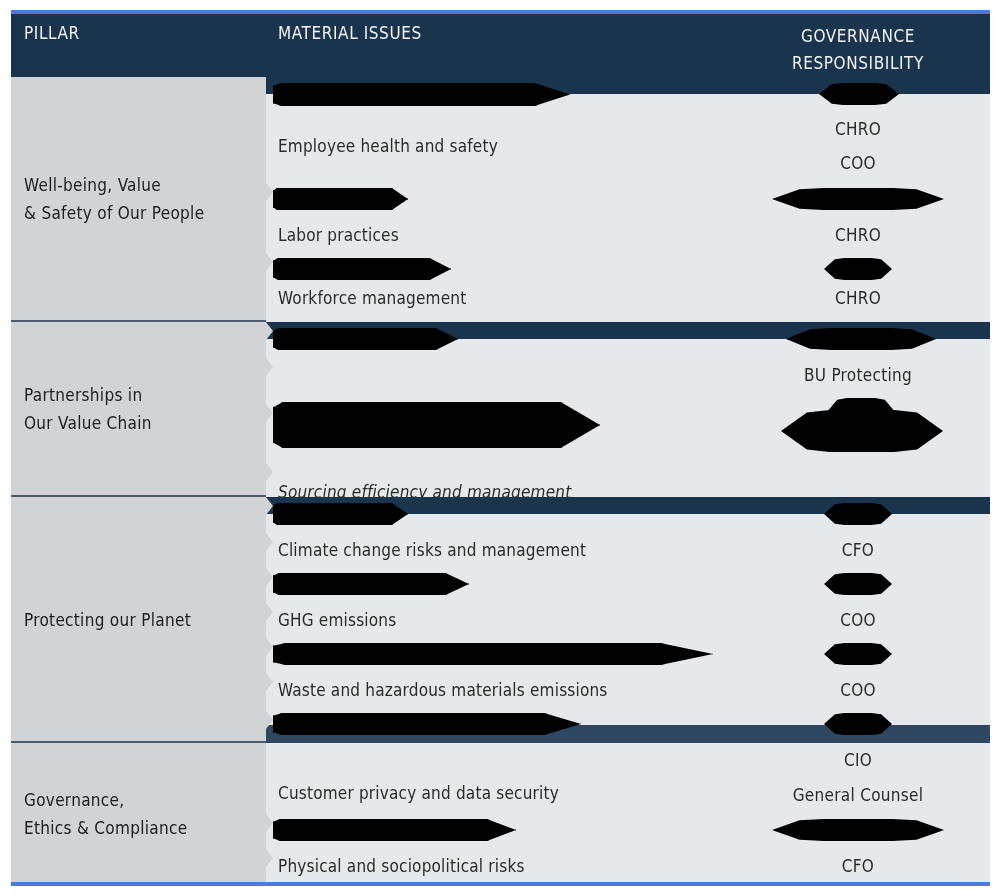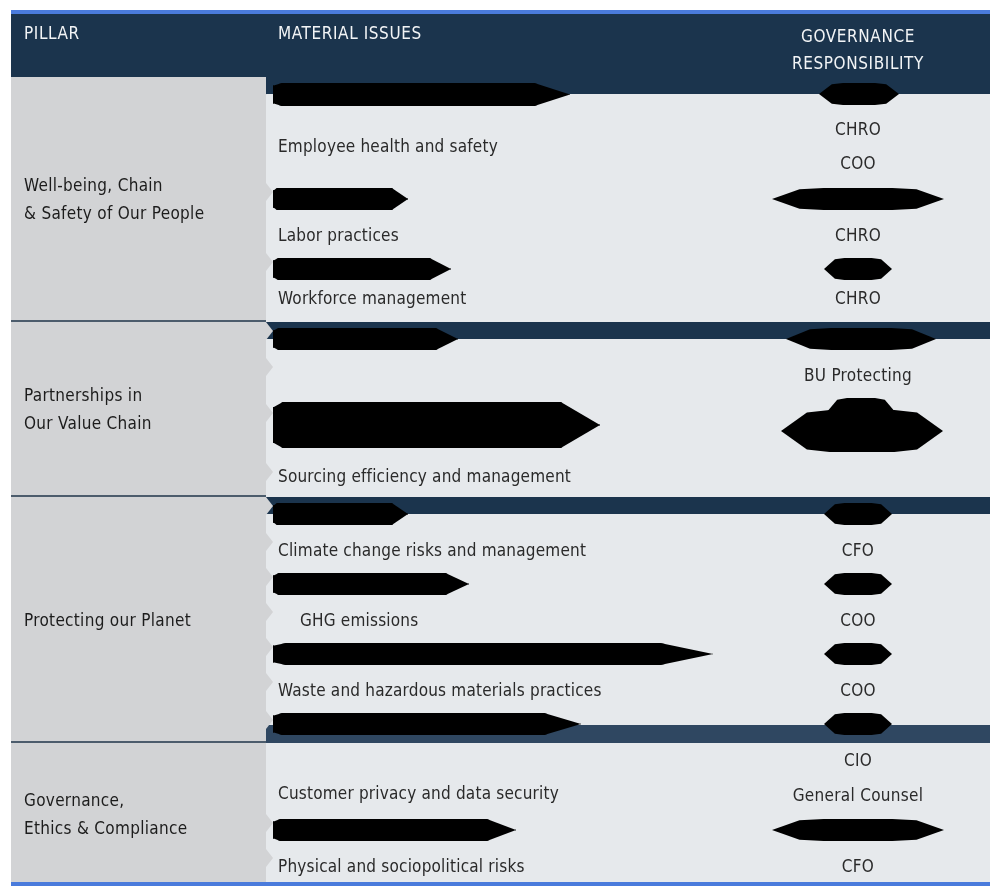--- a/index.html
+++ b/index.html
@@ -41,21 +41,21 @@
     <span class="h-issues">MATERIAL ISSUES</span>
     <div class="h-gov">
       <div>GOVERNANCE</div>
       <div>RESPONSIBILITY</div>
     </div>
   </div>
 
   <div class="section" style="top:67px;height:245px;">
     <div class="pillar-cell">
       <div class="pillar-label" style="top:94px;">
-        <div>Well-being, Chain</div>
+        <div>Well-being, Value</div>
         <div>&amp; Safety of Our People</div>
       </div>
     </div>
     <div class="issue-area"></div>
     <div class="notch" style="top:0px;"></div>
     <div class="band" style="top:0;height:17px;"></div>
 
     <div class="row" style="top:0;height:35px;">
       <div class="blob" style="left:7px;top:6px;width:297px;height:23px;"></div>
       <div class="gblob" style="left:553px;top:6px;width:80px;height:22px;"></div>
@@ -105,21 +105,21 @@
       <span class="gov" style="top:8px;">BU Protecting</span>
     </div>
     <div class="notch" style="top:82px;"></div>
     <div class="row" style="top:70px;height:70px;">
       <div class="blob" style="left:7px;top:10px;width:327px;height:46px;"></div>
       <div class="gblob" style="left:515px;top:18px;width:162px;height:42px;"></div>
       <div class="gblob" style="left:560px;top:6px;width:70px;height:30px;"></div>
     </div>
     <div class="notch" style="top:141px;"></div>
     <div class="row" style="top:140px;height:35px;">
-      <span class="issue" style="top:4px;">Sourcing efficiency and management</span>
+      <span class="issue" style="top:20px;font-style:italic;">Sourcing efficiency and management</span>
     </div>
   </div>
 
   <div class="section" style="top:487px;height:246px;">
     <div class="pillar-cell">
       <div class="pillar-label" style="top:109px;">
         <div>Protecting our Planet</div>
       </div>
     </div>
     <div class="issue-area"></div>
@@ -136,31 +136,31 @@
       <span class="issue" style="top:8px;">Climate change risks and management</span>
       <span class="gov" style="top:8px;">CFO</span>
     </div>
     <div class="notch" style="top:71px;"></div>
     <div class="row" style="top:70px;height:35px;">
       <div class="blob" style="left:7px;top:6px;width:196px;height:22px;"></div>
       <div class="gblob" style="left:558px;top:6px;width:68px;height:22px;"></div>
     </div>
     <div class="notch" style="top:106px;"></div>
     <div class="row" style="top:105px;height:35px;">
-      <span class="issue" style="top:8px;margin-left:22px;">GHG emissions</span>
+      <span class="issue" style="top:8px;">GHG emissions</span>
       <span class="gov" style="top:8px;">COO</span>
     </div>
     <div class="notch" style="top:141px;"></div>
     <div class="row" style="top:140px;height:35px;">
       <div class="blob" style="left:7px;top:6px;width:440px;height:22px;"></div>
       <div class="gblob" style="left:558px;top:6px;width:68px;height:22px;"></div>
     </div>
     <div class="notch" style="top:176px;"></div>
     <div class="row" style="top:175px;height:35px;">
-      <span class="issue" style="top:8px;">Waste and hazardous materials practices</span>
+      <span class="issue" style="top:8px;">Waste and hazardous materials emissions</span>
       <span class="gov" style="top:8px;">COO</span>
     </div>
     <div class="notch" style="top:214px;"></div>
     <div class="row" style="top:210px;height:36px;">
       <div class="blob" style="left:7px;top:6px;width:308px;height:22px;"></div>
       <div class="gblob" style="left:558px;top:6px;width:68px;height:22px;"></div>
     </div>
   </div>
 
   <div class="section" style="top:733px;height:139px;">

